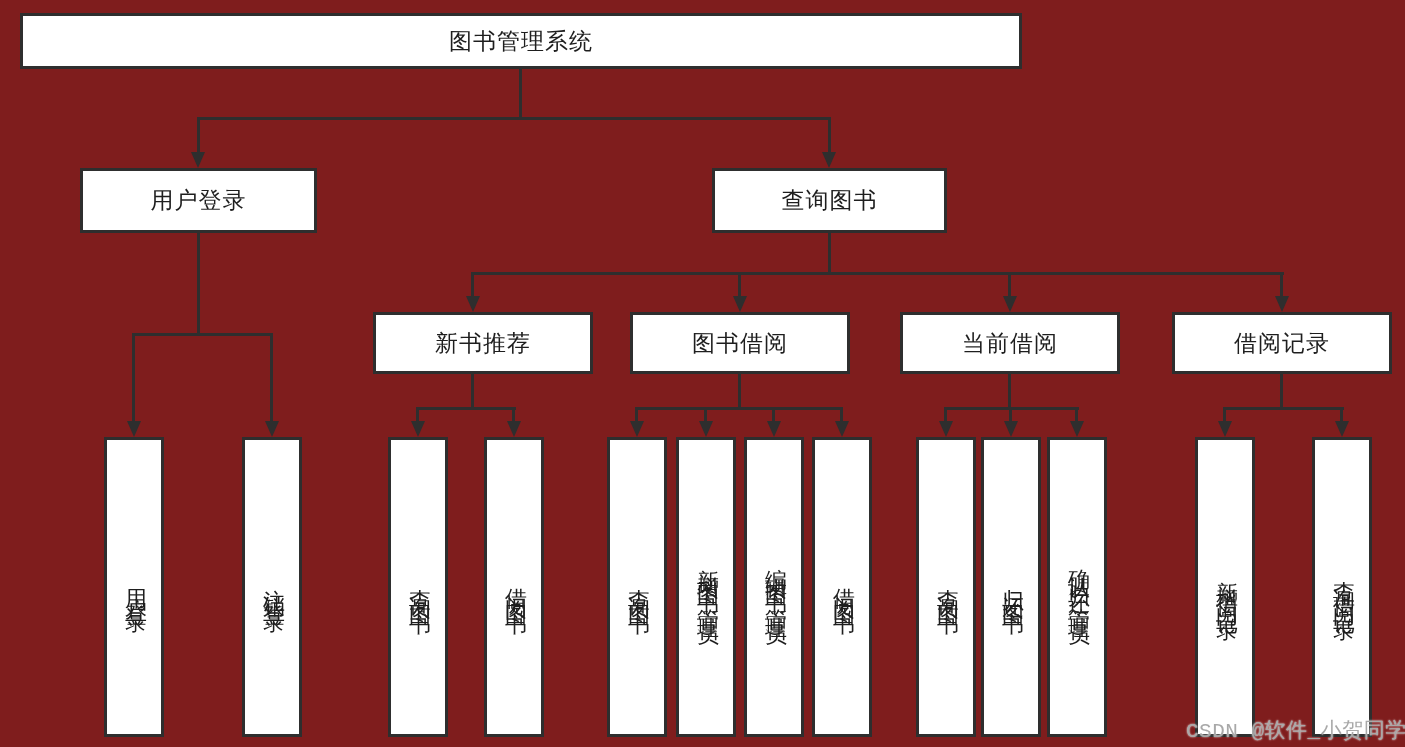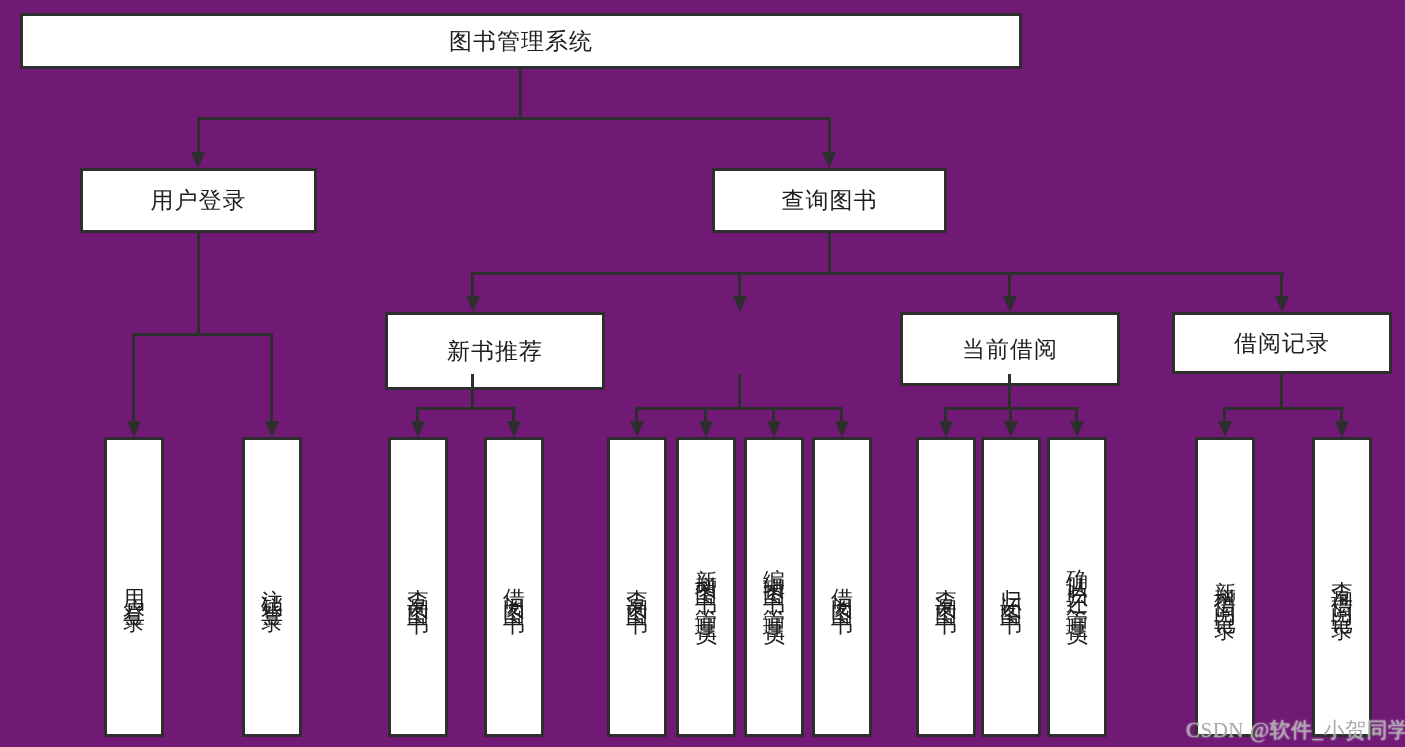--- a/index.html
+++ b/index.html
@@ -1,18 +1,18 @@
 <!DOCTYPE html>
 <html><head>
 <meta charset="utf-8">
 <style>
   html,body{margin:0;padding:0;background:#fff;}
   #canvas{
-    position:relative;width:1405px;height:747px;background:#701a75;overflow:hidden;
-    font-family:Liberation Serif, serif;color:#1e1e1e;
+    position:relative;width:1405px;height:747px;background:#7f1d1d;overflow:hidden;
+    font-family:Liberation Mono, monospace;color:#1e1e1e;
   }
   .hnode{
     position:absolute;box-sizing:border-box;background:#ffffff;
     border:3px solid #2e2e2e;display:flex;align-items:center;justify-content:center;
     font-size:23px;letter-spacing:1px;white-space:nowrap;
   }
   .leaf{
     position:absolute;top:437px;width:60px;height:300px;box-sizing:border-box;
     background:#ffffff;border:3px solid #2e2e2e;
     display:flex;align-items:center;justify-content:center;
@@ -67,24 +67,27 @@
   <div class="hline" style="left:471px;top:272px;width:813px;"></div>
   <div class="vline" style="left:471px;top:272px;height:26px;"></div>
   <div class="ahead" style="left:466px;top:296px;"></div>
   <div class="vline" style="left:738px;top:272px;height:26px;"></div>
   <div class="ahead" style="left:733px;top:296px;"></div>
   <div class="vline" style="left:1008px;top:272px;height:26px;"></div>
   <div class="ahead" style="left:1003px;top:296px;"></div>
   <div class="vline" style="left:1280px;top:272px;height:26px;"></div>
   <div class="ahead" style="left:1275px;top:296px;"></div>
 
-  <div class="hnode" style="left:385px;top:312px;width:220px;height:78px;">
+  <div class="hnode" style="left:373px;top:312px;width:220px;height:62px;">
     <span>新书推荐</span>
   </div>
-  <div class="hnode" style="left:900px;top:312px;width:220px;height:74px;">
+  <div class="hnode" style="left:630px;top:312px;width:220px;height:62px;">
+    <span>图书借阅</span>
+  </div>
+  <div class="hnode" style="left:900px;top:312px;width:220px;height:62px;">
     <span>当前借阅</span>
   </div>
   <div class="hnode" style="left:1172px;top:312px;width:220px;height:62px;">
     <span>借阅记录</span>
   </div>
 
   <div class="vline" style="left:471px;top:374px;height:36px;"></div>
   <div class="hline" style="left:416px;top:407px;width:100px;"></div>
   <div class="vline" style="left:416px;top:407px;height:16px;"></div>
   <div class="ahead" style="left:411px;top:421px;"></div>

